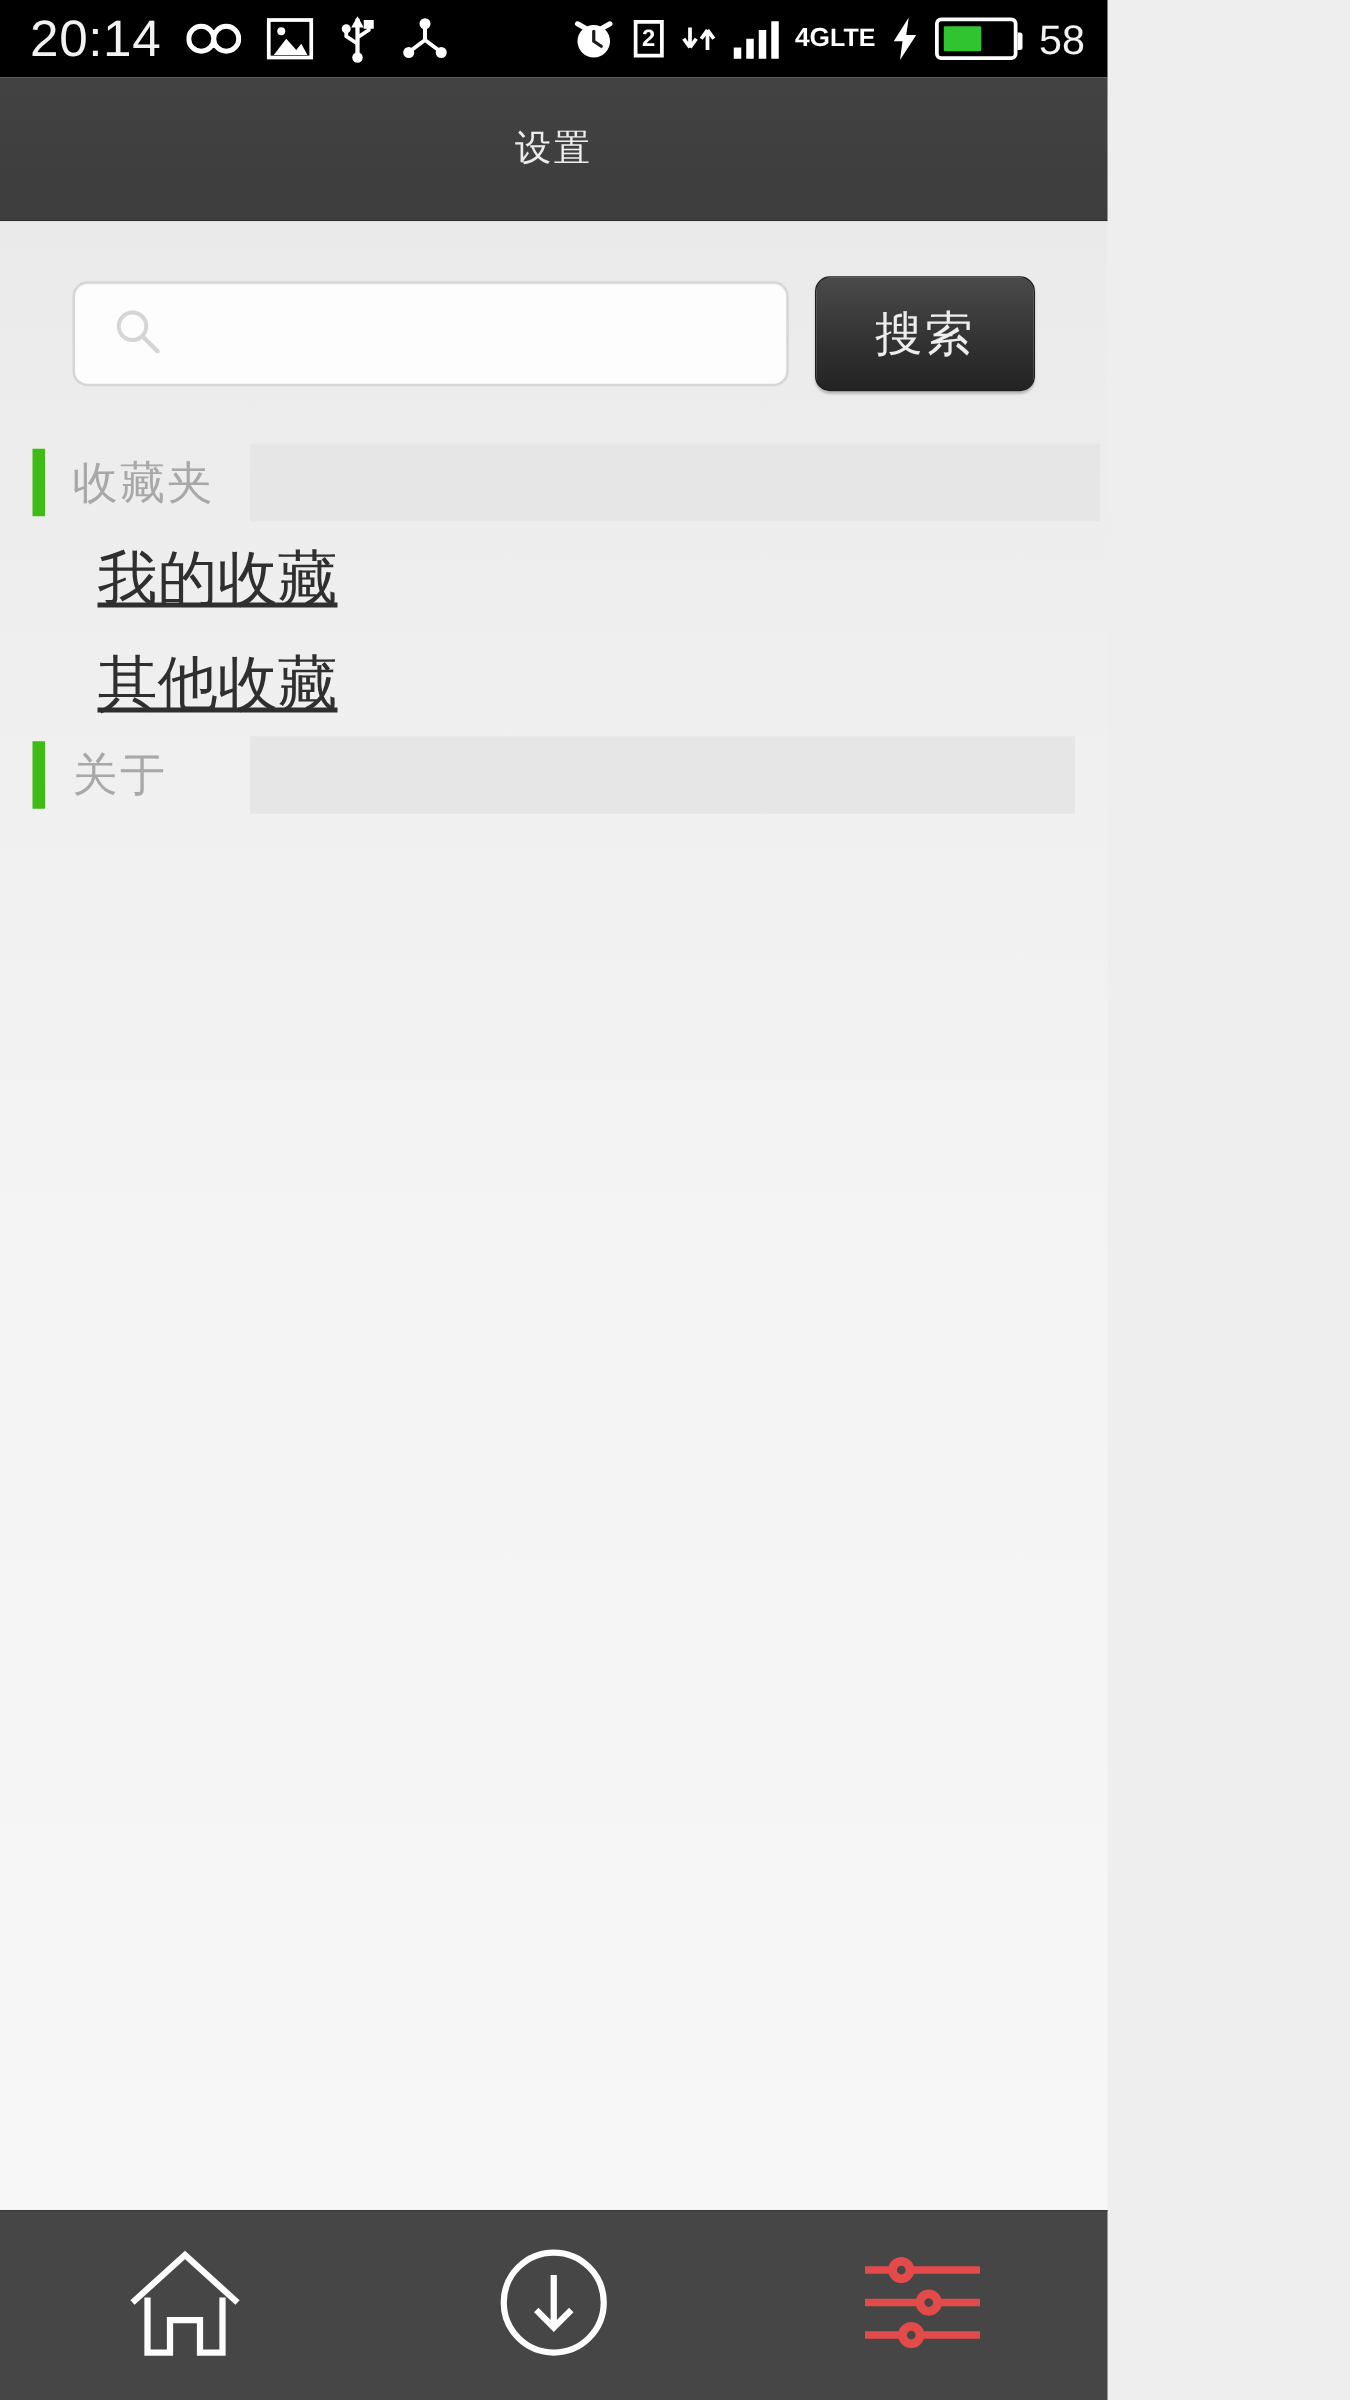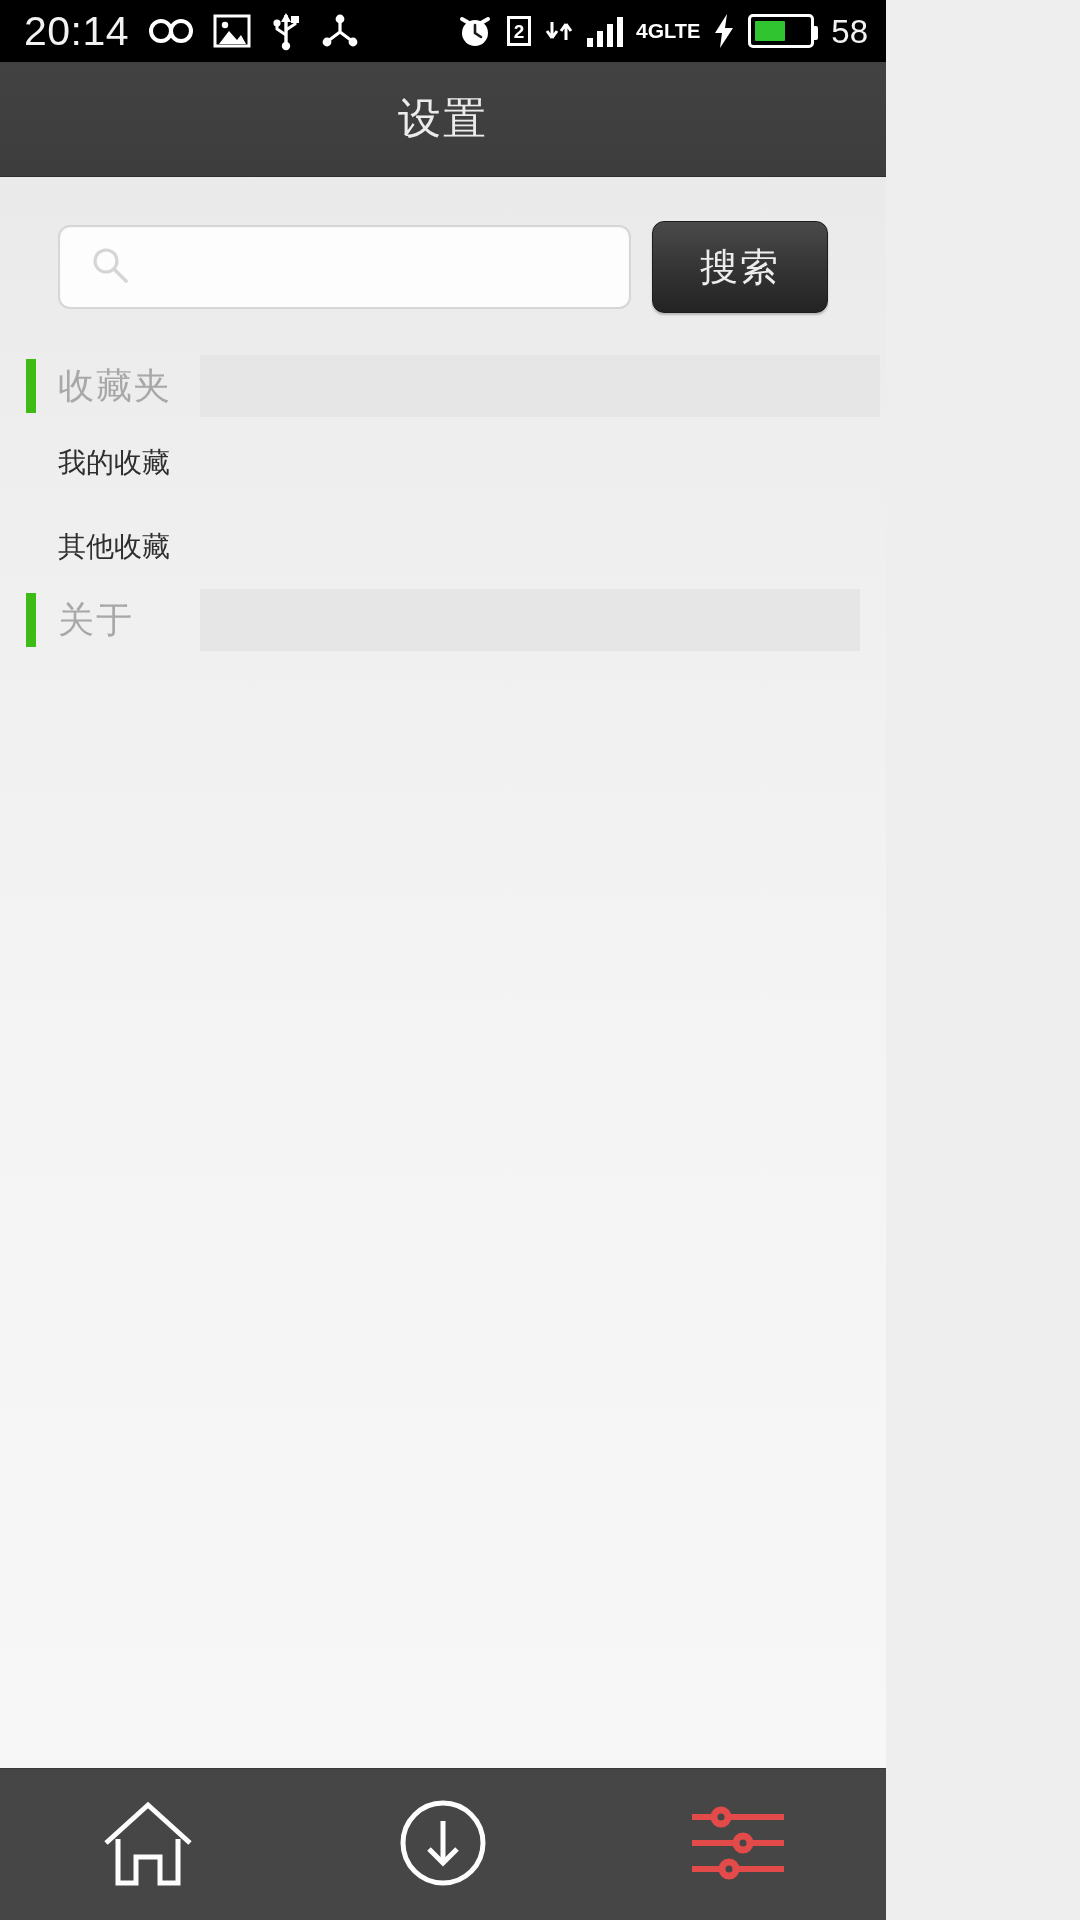--- a/index.html
+++ b/index.html
@@ -65,21 +65,21 @@
   .battery .fill { height:100%; background:#31c431; border-radius:1px; }
 
   
   .title-bar {
     height:115px; flex:0 0 115px;
     background:linear-gradient(to bottom,#424242 0%,#3d3d3d 100%);
     display:flex; align-items:center; justify-content:center;
     border-bottom:1px solid #2e2e2e;
   }
   .title-bar .title {
-    color:#ececec; font-size:43px; font-weight:400; letter-spacing:2px;
+    color:#ececec; font-size:29px; font-weight:400; letter-spacing:2px;
   }
 
   
   .content {
     flex:1 1 auto; position:relative;
     background:linear-gradient(to bottom,#eaeaea 0%,#efefef 22%,#f4f4f4 55%,#f7f7f7 100%);
     overflow:hidden;
   }
 
   
@@ -136,23 +136,24 @@
     background:#e6e6e6;
   }
   .group-header .label {
     position:relative; z-index:2;
     margin-left:58px;
     font-size:36px; color:#a8a8a8; letter-spacing:2px;
   }
   .list-item {
     height:84px;
     display:flex; align-items:center;
-    padding-left:58px;
-    font-size:28px; color:#2f2f2f;
+    padding-left:78px;
+    font-size:48px; color:#2f2f2f;
     cursor:pointer;
+    text-decoration:underline;
   }
 
   
   .bottom-nav {
     flex:0 0 152px; height:152px;
     background:#464646;
     display:flex; align-items:center;
     border-top:1px solid #3a3a3a;
   }
   .nav-btn {

